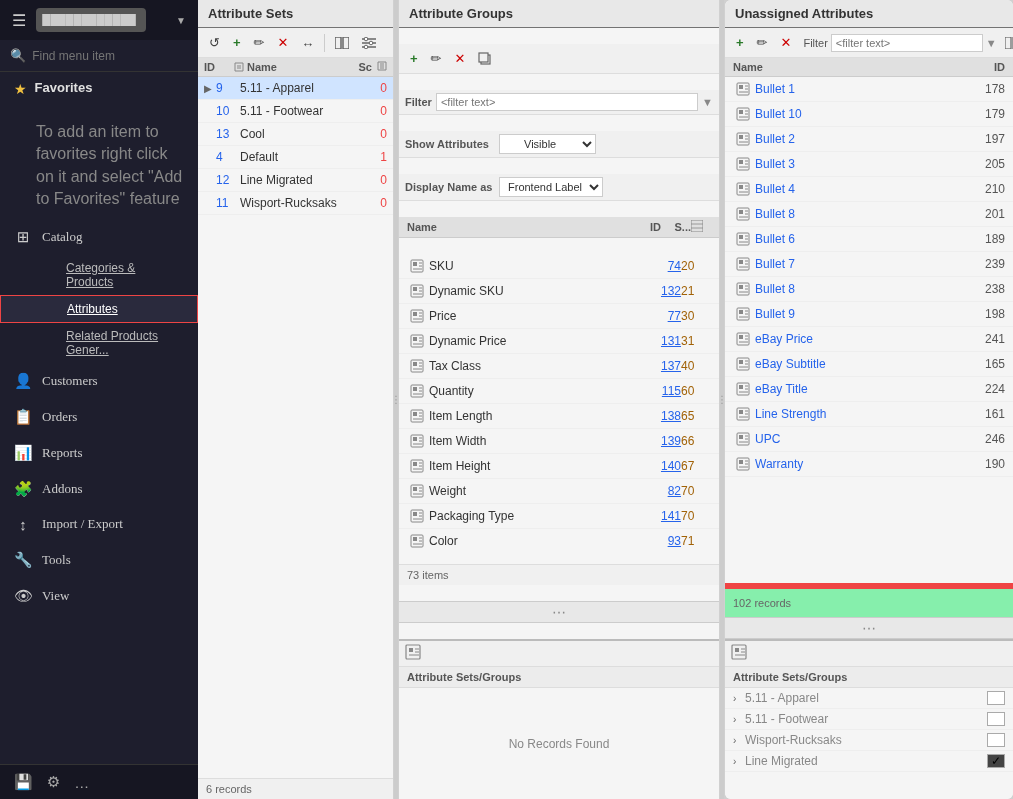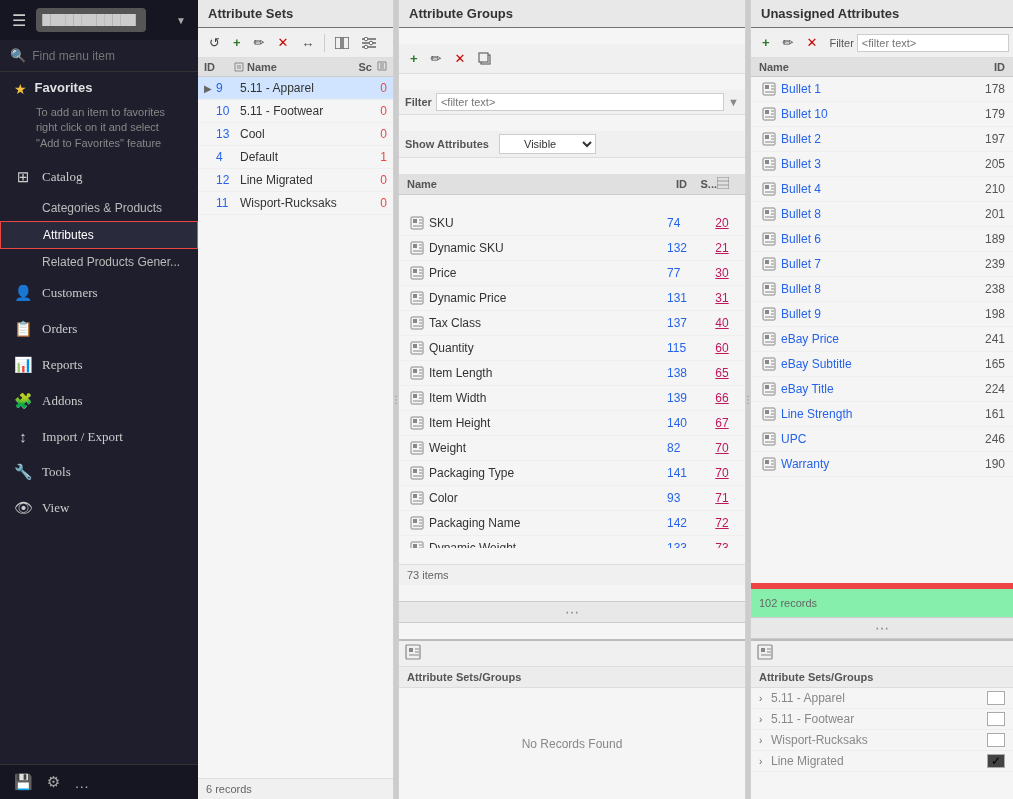--- a/index.html
+++ b/index.html
@@ -54,38 +54,39 @@
     .search-icon { color: #aaa; font-size: 13px; }
 
     .sidebar-section {
       padding: 8px 14px;
       display: flex;
       align-items: flex-start;
       gap: 8px;
     }
     .sidebar-section .star-icon { color: #f0c040; font-size: 14px; margin-top: 1px; }
     .sidebar-section-label { color: #e0e0e0; font-size: 13px; font-weight: bold; }
-    .favorites-hint { color: #888; font-size: 11px; line-height: 1.4; margin-top: 0; padding: 0 14px 8px 36px; }
+    .favorites-hint { color: #888; font-size: 16px; line-height: 1.4; margin-top: 16px; padding: 0 14px 8px 36px; }
 
     .sidebar-nav-item {
       display: flex;
       align-items: center;
       gap: 10px;
       padding: 9px 14px;
       color: #ccc;
       cursor: pointer;
     }
     .sidebar-nav-item .nav-icon { font-size: 15px; width: 18px; text-align: center; }
     .sidebar-nav-item .nav-label { font-size: 13px; font-family: Liberation Serif, serif; }
 
     .sidebar-sub-item {
-      padding: 6px 14px 6px 42px;
+      padding: 6px 14px 6px 66px;
       color: #bbb;
       cursor: pointer;
       font-size: 12px;
+      text-decoration: underline;
     }
     .sidebar-sub-item.active {
       background: #2a2a3d;
       border: 1px solid #e44;
       color: #fff;
     }
 
     .sidebar-bottom {
       margin-top: auto;
       background: #161622;
@@ -271,22 +272,22 @@
     .group-row {
       display: flex;
       align-items: center;
       padding: 4px 8px;
       border-bottom: 1px solid #eee;
       cursor: pointer;
       font-size: 12px;
     }
     .group-row .g-icon { width: 20px; color: #888; font-size: 11px; }
     .group-row .g-name { flex: 1; color: #333; }
-    .group-row .g-id { width: 40px; color: #2563eb; }
-    .group-row .g-s { width: 30px; text-align: center; color: #be185d; text-decoration: underline; }
+    .group-row .g-id { width: 40px; text-align: right; color: #2563eb; text-decoration: underline; }
+    .group-row .g-s { width: 30px; text-align: left; color: #a16207; }
 
     .groups-footer {
       padding: 4px 8px;
       font-size: 11px;
       color: #666;
       background: #f0f0f0;
       border-top: 1px solid #ddd;
     }
 
     
@@ -315,21 +316,21 @@
     }
     .bottom-toolbar {
       padding: 3px 6px;
       background: #f0f0f0;
       border-bottom: 1px solid #ddd;
       display: flex;
       align-items: center;
     }
 
     
-    .panel-unassigned { width: 262px; flex-shrink: 0; }
+    .panel-unassigned { width: 288px; flex-shrink: 0; border-radius: 6px; }
 
     .ua-toolbar {
       display: flex;
       align-items: center;
       padding: 4px 6px;
       gap: 3px;
       background: #f0f0f0;
       border-bottom: 1px solid #ddd;
     }
     .ua-filter-label { color: #555; font-size: 11px; margin-left: 4px; }
@@ -607,20 +608,27 @@
 
       <div class="show-attrs-row">
         <span class="show-label">Show Attributes</span>
         <select class="show-select">
           <option>Visible</option>
           <option>All</option>
           <option>Hidden</option>
         </select>
       </div>
 
+      <div class="display-name-row">
+        <span class="display-label">Display Name as</span>
+        <select class="display-select">
+          <option>Frontend Label</option>
+          <option>Attribute Code</option>
+        </select>
+      </div>
 
       <div class="groups-table-header">
         <span class="g-col-name">Name</span>
         <span class="g-col-id">ID</span>
         <span class="g-col-s">S...</span>
         <span class="g-col-icon">
           <svg width="12" height="12" viewBox="0 0 12 12">
               <rect x="0" y="0" width="12" height="12" fill="none" stroke="#888" stroke-width="1"></rect>
               <line x1="0" y1="4" x2="12" y2="4" stroke="#888" stroke-width="0.8"></line>
               <line x1="0" y1="8" x2="12" y2="8" stroke="#888" stroke-width="0.8"></line>

